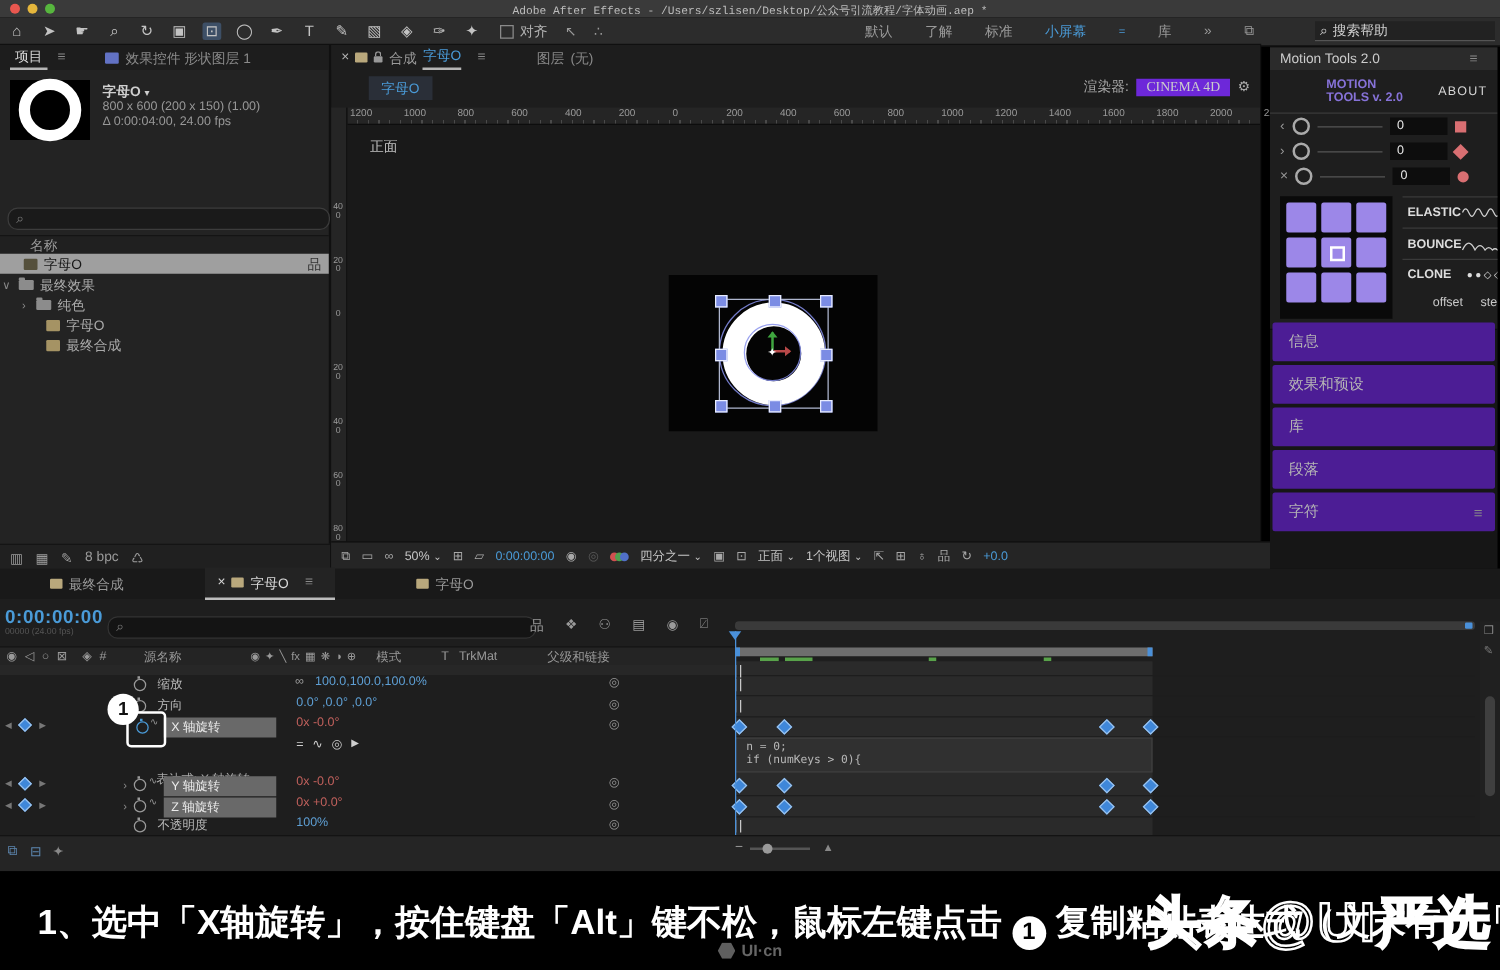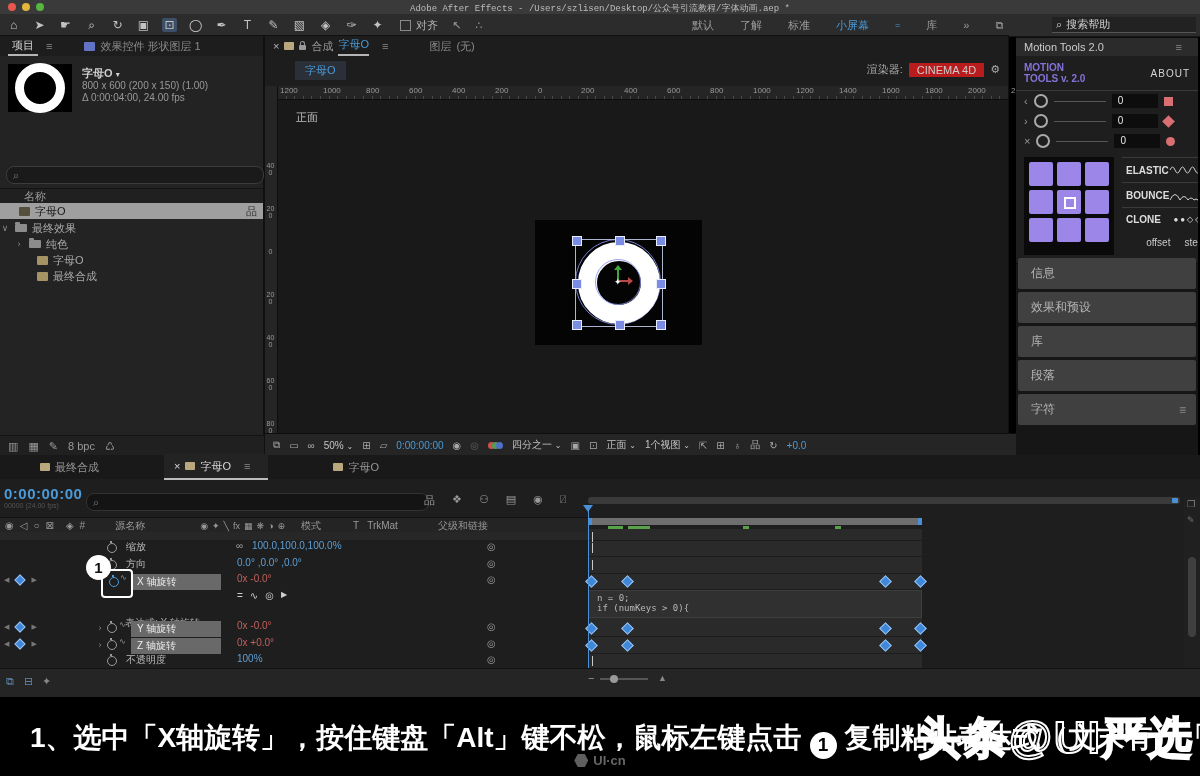--- a/index.html
+++ b/index.html
@@ -44,21 +44,21 @@
   .chev{width:10px;text-align:center;color:#8a8a8a;font-size:9px;display:inline-block;}
   .pfooter{left:0;top:399px;width:263px;height:20px;background:#202020;border-top:1px solid #141414;display:flex;align-items:center;gap:10px;padding-left:8px;color:#9a9a9a;}
   
   .viewer{left:265px;top:36px;width:743px;height:419px;background:#1d1d1d;box-shadow:0 0 0 1px #101010;}
   .vtabbar{height:20px;background:#1d1d1d;display:flex;align-items:center;font-size:11px;gap:5px;padding-left:8px;}
   .lock{width:7px;height:5px;background:#999;border-radius:1px;position:relative;margin-top:3px;}
   .lock::before{content:'';position:absolute;top:-4px;left:1px;width:3px;height:3px;border:1px solid #999;border-bottom:none;border-radius:3px 3px 0 0;}
   .vsub{left:0;top:22px;width:743px;height:22px;}
   .vcomp-tab{left:30px;top:3px;padding:2px 10px;background:#2a2f38;color:#4a9bd8;font-size:11px;}
   .renderer{right:8px;top:4px;display:flex;gap:6px;align-items:center;color:#aaa;}
-  .rend-val{background:#b91c1c;padding:1px 8px;color:#ccc;}
+  .rend-val{background:#6d28d9;padding:1px 8px;color:#ccc;font-family:Liberation Serif, serif;}
   .hruler{left:12px;top:50px;width:731px;height:13px;background:#252525;border-bottom:1px solid #0d0d0d;
      background-image:repeating-linear-gradient(90deg,#4a4a4a 0 1px,transparent 1px 8.6px);background-size:100% 3px;background-position:0 100%;background-repeat:no-repeat;}
   .hruler span{position:absolute;top:0;font-size:8px;color:#9a9a9a;}
   .vruler{left:0;top:50px;width:12px;height:369px;background:#252525;border-right:1px solid #0d0d0d;}
   .vruler div{position:absolute;left:1px;width:9px;font-size:7px;line-height:7px;word-break:break-all;text-align:center;color:#9a9a9a;}
   .viewport{left:13px;top:64px;width:730px;height:333px;background:#191919;overflow:hidden;}
   .vlabel{left:18px;top:10px;color:#c0c0c0;font-size:11px;}
   .canvas{left:257px;top:120px;width:167px;height:125px;background:#040404;}
   .ring{left:43px;top:22px;width:44px;height:44px;border:19px solid #fff;border-radius:50%;}
   .pathc{border:1px solid rgba(135,145,235,.85);border-radius:50%;}
@@ -70,34 +70,34 @@
   .axis-r::before{content:'';position:absolute;right:-5px;top:-3px;border:4px solid transparent;border-left:5px solid #b84848;}
   .anchor{left:79px;top:57px;color:#fff;font-size:9px;}
   .vbar{left:0;top:397px;width:743px;height:22px;background:#252525;border-top:1px solid #0d0d0d;display:flex;align-items:center;gap:9px;padding-left:8px;font-size:10px;color:#a8a8a8;}
   .vbar .txt{color:#c5c5c5;}
   .vbar .blue{color:#4a9bd8;}
   .dotr{width:7px;height:7px;border-radius:50%;display:inline-block;}
   
   .rightcol{left:1016px;top:36px;width:182px;height:419px;background:#161616;overflow:hidden;}
   .mt{left:0;top:2px;width:182px;background:#1e1e1e;box-shadow:0 0 0 1px #0d0d0d;}
   .mt-head{height:18px;background:#2b2b2b;display:flex;align-items:center;padding:0 8px;color:#ccc;}
-  .mt-logo{color:#8672d8;font-weight:bold;font-size:10px;line-height:11px;}
+  .mt-logo{color:#8672d8;font-weight:bold;font-size:10px;line-height:11px;margin-left:37px;}
   .mt-about{color:#d5d5d5;font-size:10px;letter-spacing:1px;}
   .mt-row{display:flex;align-items:center;gap:6px;padding:3px 8px;}
   .knob{width:10px;height:10px;border:2px solid #aaa;border-radius:50%;}
   .sl-line{width:52px;height:1px;background:#555;}
   .mt-val{width:40px;height:14px;background:#0d0d0d;color:#e8e8e8;padding-left:6px;line-height:14px;font-size:10px;}
   .shape{width:9px;height:9px;background:#d96f72;display:inline-block;}
   .shape.d{transform:rotate(45deg);}
   .shape.c{border-radius:50%;}
   .mt-grid{width:88px;height:88px;background:#0a0a0a;display:grid;grid-template-columns:repeat(3,24px);grid-template-rows:repeat(3,24px);gap:4px;padding:5px;box-sizing:content-box;}
   .gcell{background:#9c87e8;border-radius:2px;position:relative;}
   .gcell.center::after{content:'';position:absolute;left:7px;top:7px;width:8px;height:8px;border:2px solid #fff;}
   .fx-row{border-top:1px solid #3a3a3a;display:flex;align-items:center;justify-content:space-between;padding:6px 4px;color:#ddd;font-size:10px;font-weight:bold;}
-  .sp-item{height:31px;background:#404040;border-radius:2px;margin:0 2px 3px 2px;display:flex;align-items:center;padding-left:13px;color:#b5b5b5;font-size:12px;}
+  .sp-item{height:31px;background:#4c1d95;border-radius:2px;margin:0 2px 3px 2px;display:flex;align-items:center;padding-left:13px;color:#b5b5b5;font-size:12px;}
   
   .timeline{left:0;top:455px;width:1200px;height:242px;background:#1e1e1e;}
   .tl-tabs{left:0;top:0;width:1200px;height:24px;background:#191919;display:flex;align-items:center;font-size:11px;}
   .tl-tab{display:flex;align-items:center;gap:5px;padding:0 10px;height:24px;color:#999;}
   .tl-tab.active{background:#232323;color:#d8d8d8;border-bottom:2px solid #bdbdbd;}
   .tc-big{left:4px;top:30px;font-size:15px;font-weight:bold;color:#4a9bd8;letter-spacing:.5px;}
   .tc-sub{left:4px;top:47px;font-size:7px;color:#555;}
   .tl-search{left:86px;top:38px;width:335px;height:16px;background:#141414;border:1px solid #333;border-radius:8px;display:flex;align-items:center;padding-left:6px;color:#777;}
   .tl-icons{left:424px;top:38px;display:flex;gap:17px;font-size:11px;color:#9a9a9a;}
   .tl-cols{left:0;top:62px;width:588px;height:15px;background:#242424;border-top:1px solid #131313;border-bottom:1px solid #131313;font-size:10px;color:#999;}

